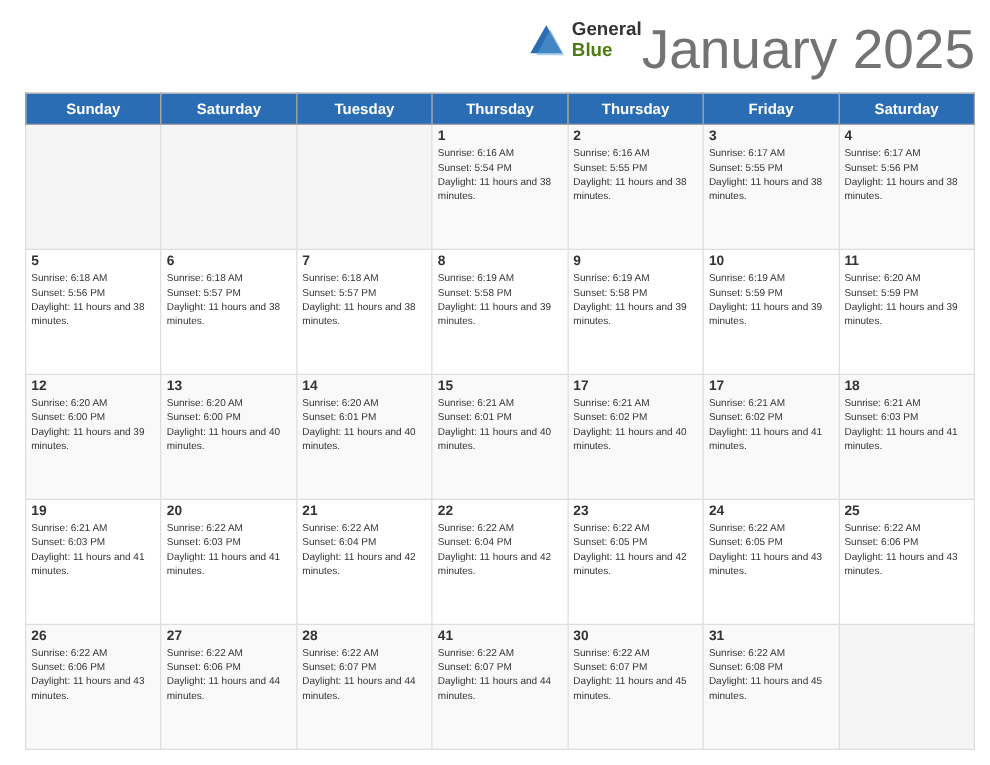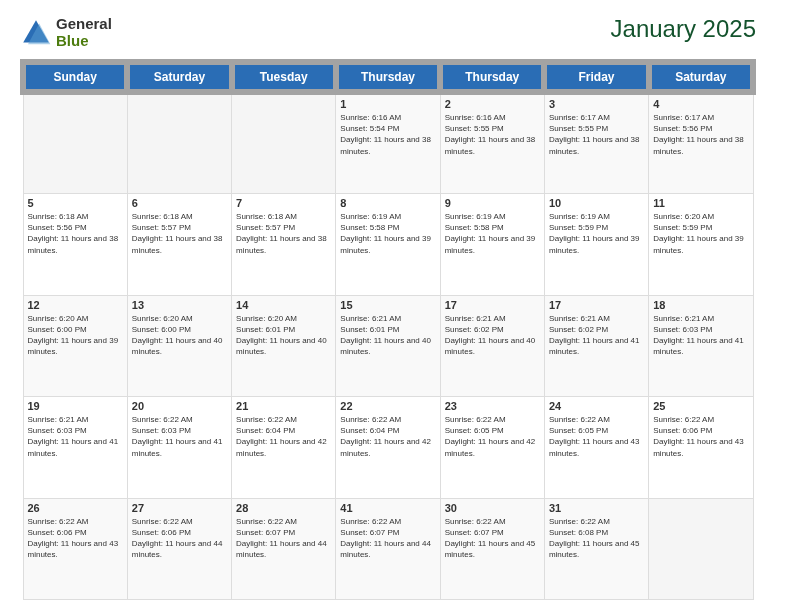--- a/index.html
+++ b/index.html
@@ -6,23 +6,24 @@
     body {
       font-family: Arial, sans-serif;
       background: #fff;
       width: 792px;
       height: 612px;
       overflow: hidden;
     }
     .page {
       width: 792px;
       height: 612px;
-      padding: 16px 36px 12px 20px;
+      padding: 16px 12px 12px 20px;
       display: flex;
       flex-direction: column;
+      align-items: flex-end;
     }
     .header {
       display: flex;
       justify-content: space-between;
       align-items: flex-start;
       margin-bottom: 10px;
     }
     .logo {
       display: flex;
       align-items: center;
@@ -44,44 +45,44 @@
       color: #4d7c0f;
     }
     .logo-icon {
       width: 32px;
       height: 32px;
     }
     .title-block {
       text-align: right;
     }
     .month-title {
-      font-size: 24px;
+      font-size: 44px;
       font-weight: 300;
-      color: #14532d;
+      color: #737373;
       line-height: 1.1;
     }
     .location {
       font-size: 14px;
       color: #555;
     }
     .calendar {
       flex: 1;
       border: 1px solid #ccc;
       border-collapse: collapse;
       width: 100%;
       table-layout: fixed;
     }
     .calendar th {
       background-color: #2a6db5;
       color: #fff;
       text-align: center;
       font-size: 12px;
       font-weight: bold;
       padding: 5px 2px;
-      border: 6px solid #a3a3a3;
+      border: 1px solid #a3a3a3;
     }
     .calendar td {
       border: 1px solid #ddd;
       vertical-align: top;
       padding: 3px 4px;
       font-size: 8.5px;
       color: #333;
       height: 88px;
       background: #fff;
     }

